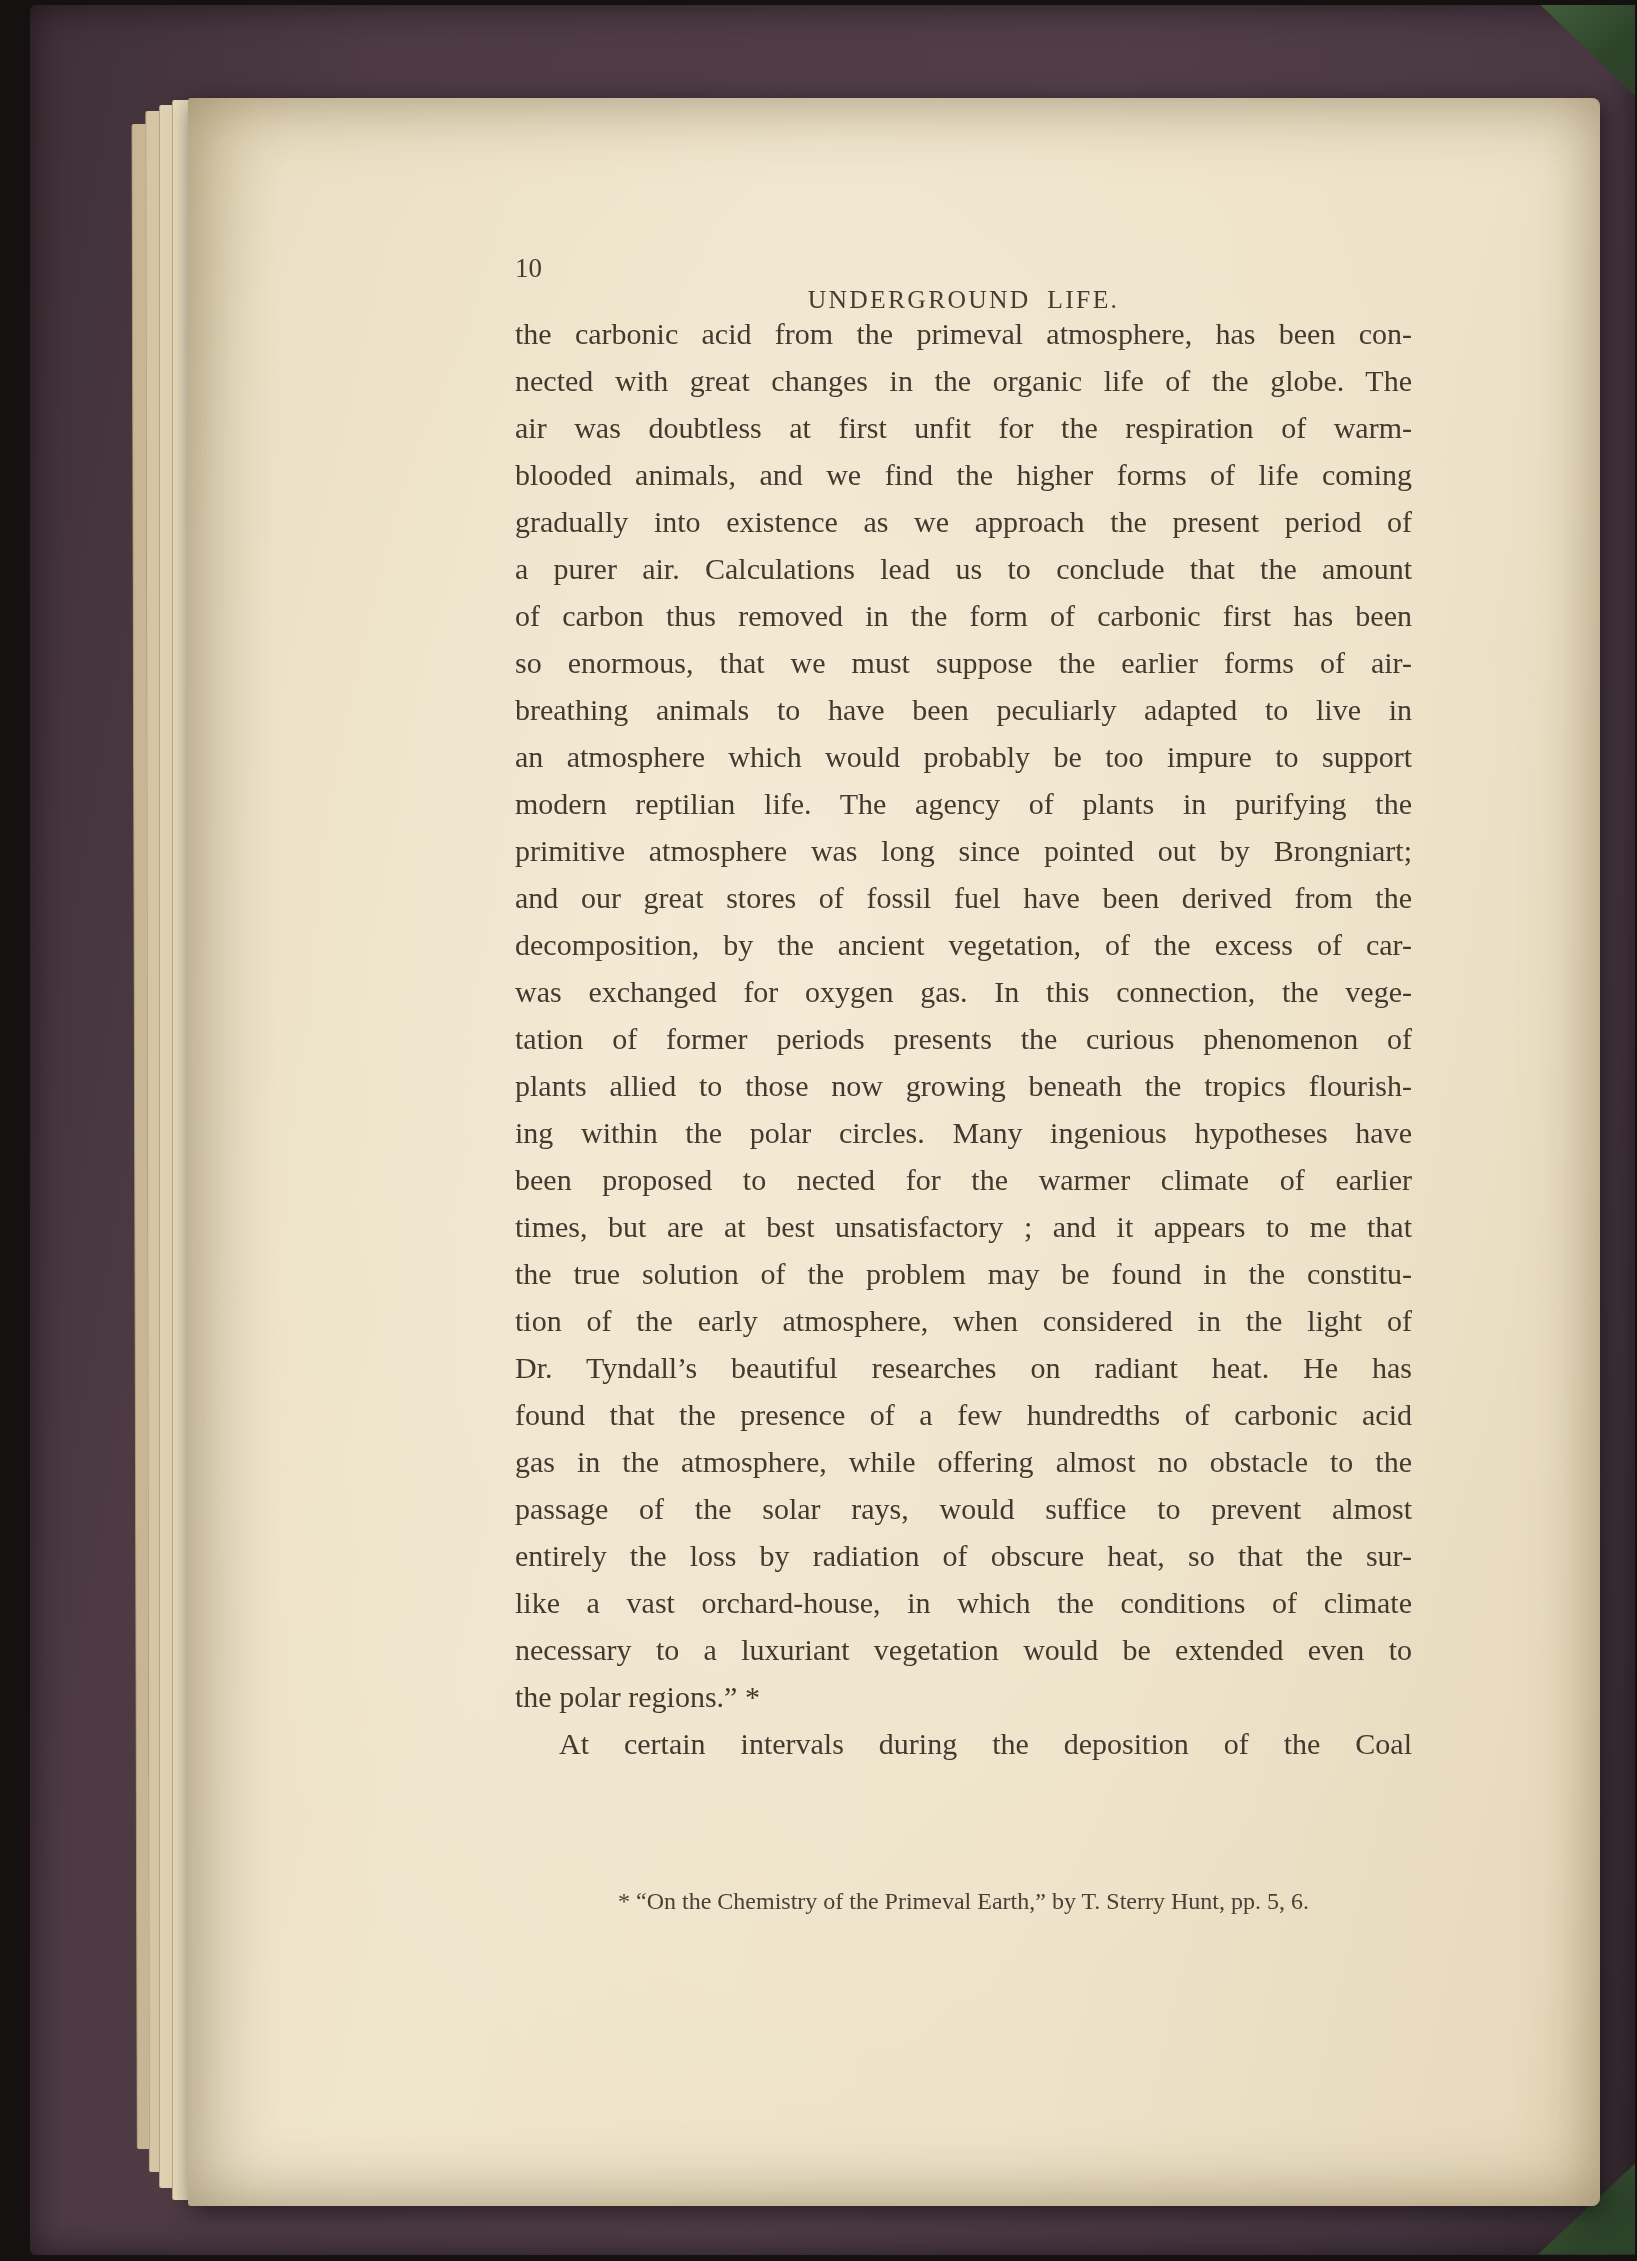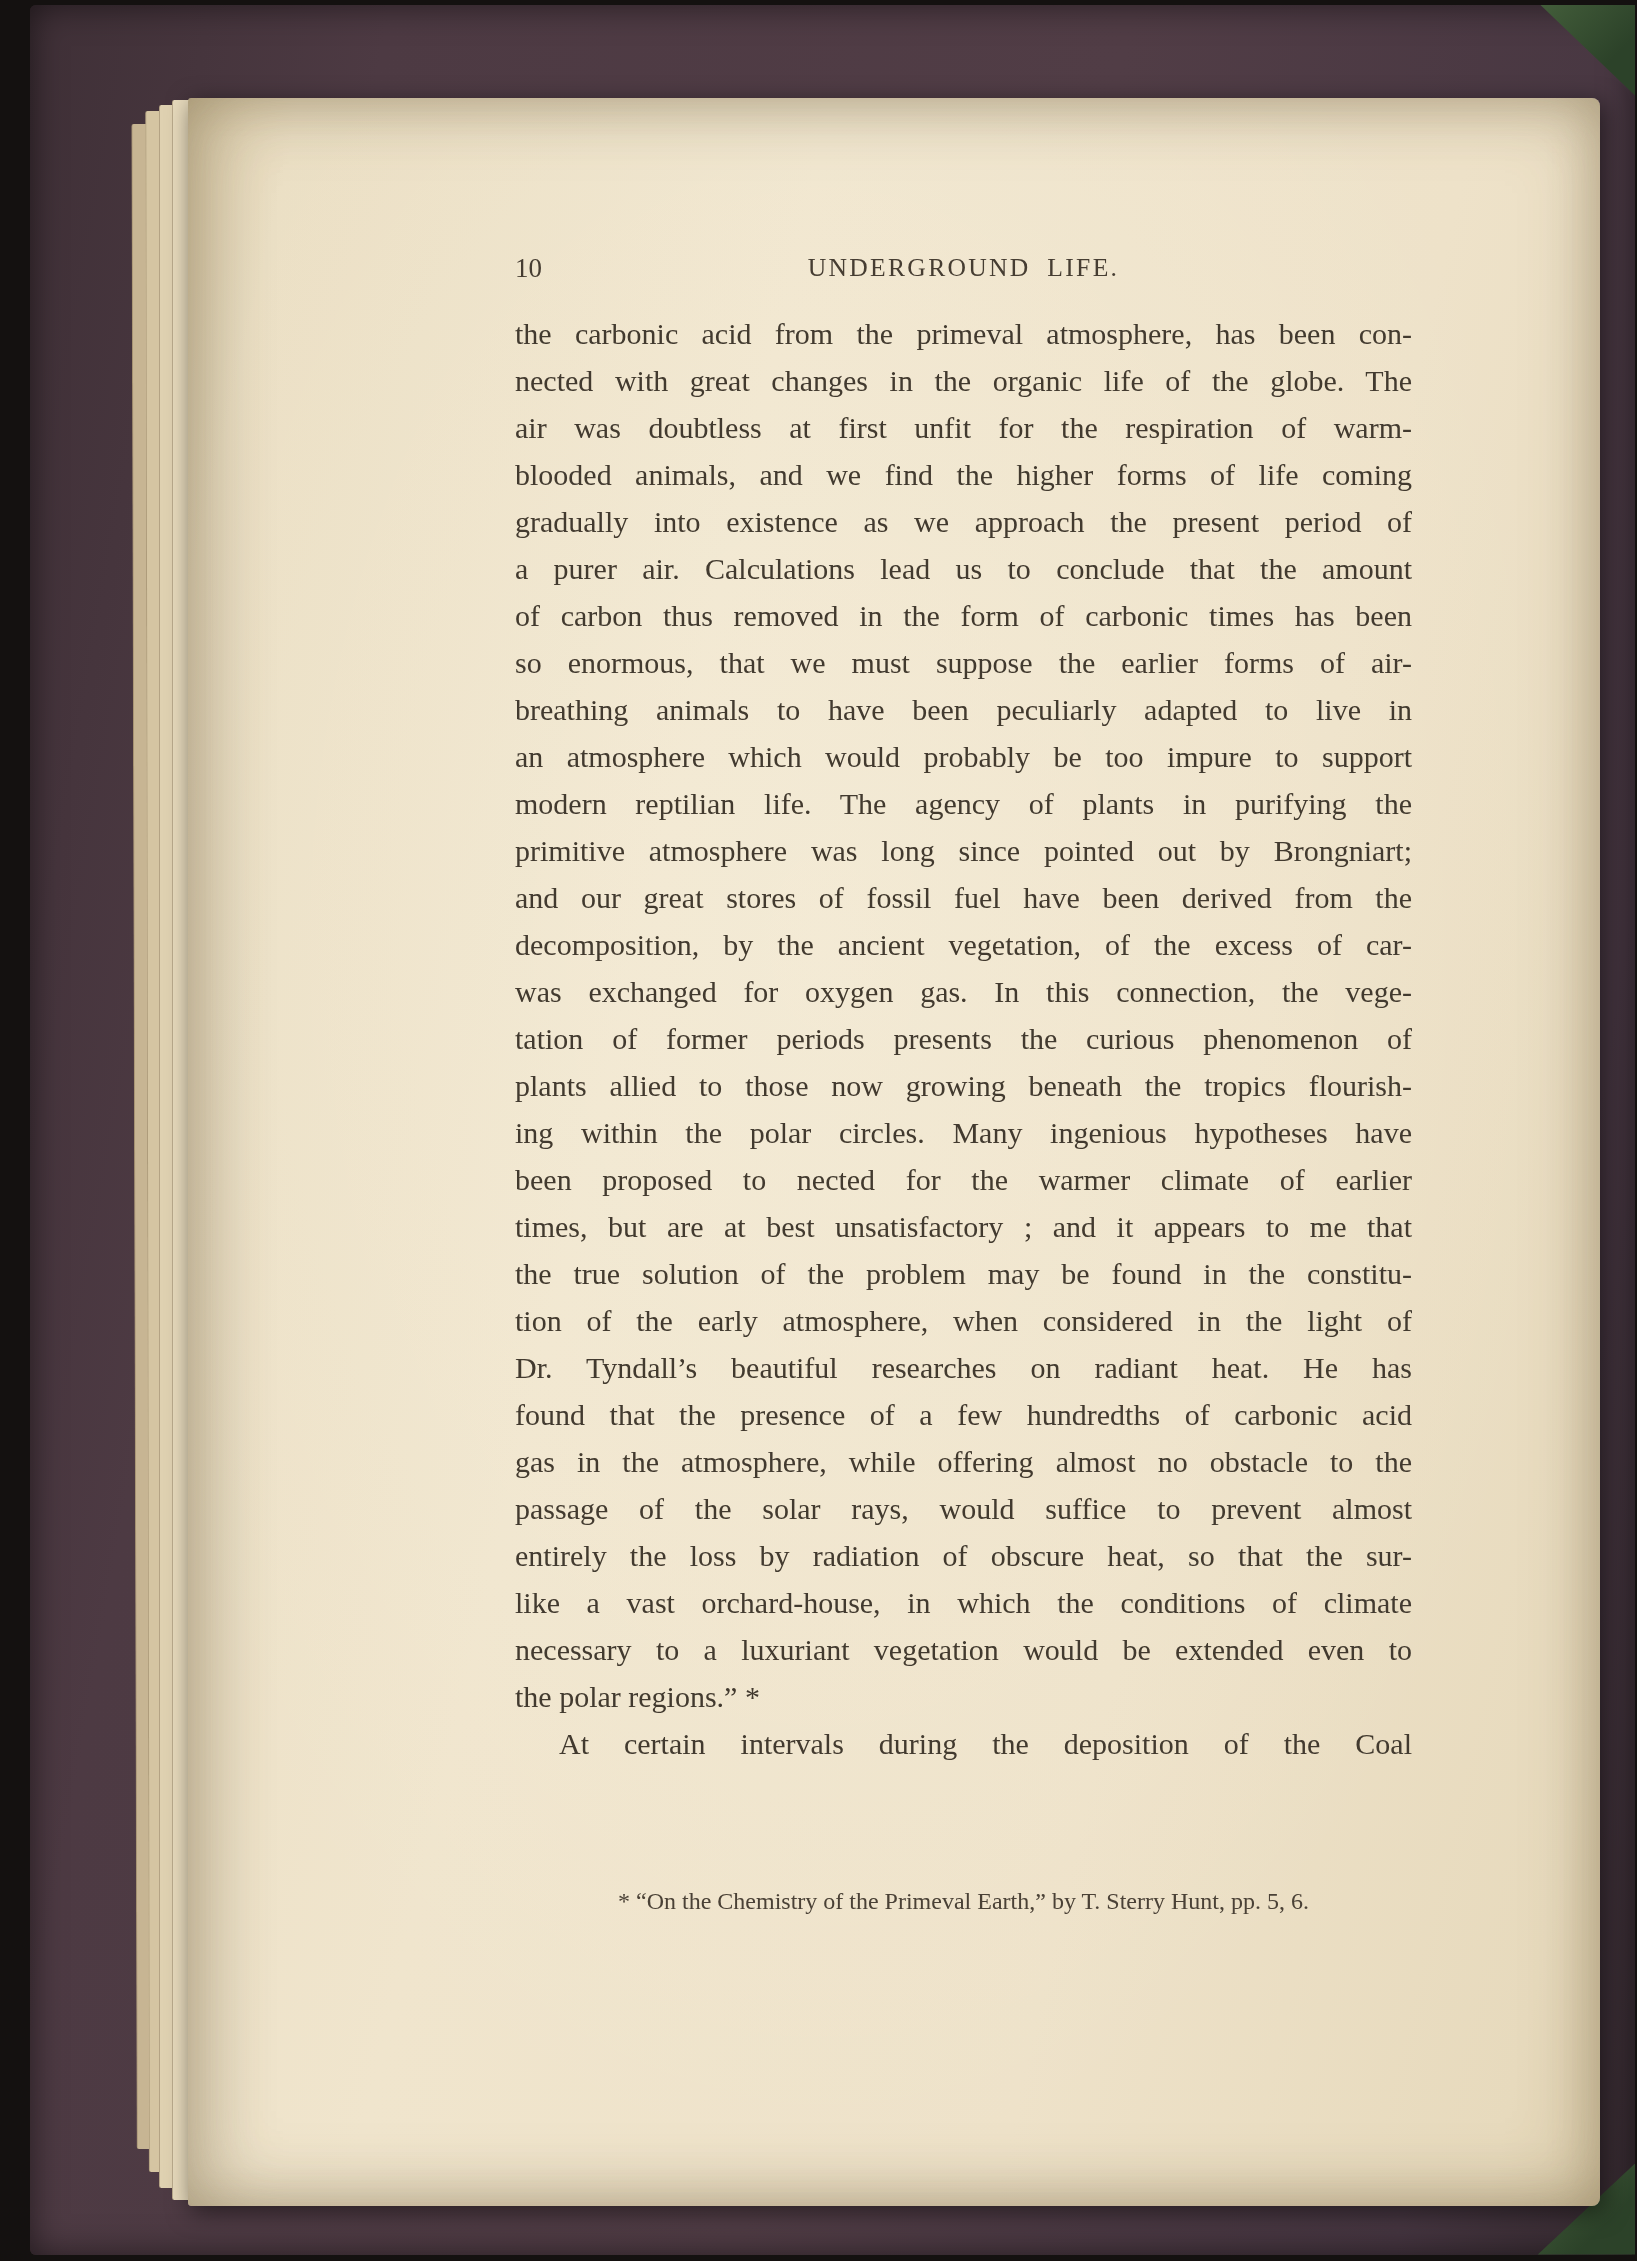--- a/index.html
+++ b/index.html
@@ -75,20 +75,21 @@
     font-size: 27px;
     color: #463d32;
   }
   .running {
     display: block;
     text-align: center;
     font-size: 25.6px;
     letter-spacing: 2.3px;
     word-spacing: 8px;
     color: #463d32;
+    margin-top: 32px;
   }
   .body {
     position: absolute;
     left: 327px; top: 212px;
     width: 897px;
   }
   .line {
     font-size: 30px;
     line-height: 47px;
     text-align: justify;
@@ -132,21 +133,21 @@
       <span class="running">UNDERGROUND LIFE.</span>
     </div>
 
     <div class="body">
         <div class="line">the carbonic acid from the primeval atmosphere, has been con-</div>
         <div class="line">nected with great changes in the organic life of the globe.  The</div>
         <div class="line">air was doubtless at first unfit for the respiration of warm-</div>
         <div class="line">blooded animals, and we find the higher forms of life coming</div>
         <div class="line">gradually into existence as we approach the present period of</div>
         <div class="line">a purer air.   Calculations lead us to conclude that the amount</div>
-        <div class="line">of carbon thus removed in the form of carbonic times has been</div>
+        <div class="line">of carbon thus removed in the form of carbonic first has been</div>
         <div class="line">so enormous, that we must suppose the earlier forms of air-</div>
         <div class="line">breathing animals to have been peculiarly adapted to live in</div>
         <div class="line">an atmosphere which would probably be too impure to support</div>
         <div class="line">modern reptilian life.  The agency of plants in purifying the</div>
         <div class="line">primitive atmosphere was long since pointed out by Brongniart;</div>
         <div class="line">and our great stores of fossil fuel have been derived from the</div>
         <div class="line">decomposition, by the ancient vegetation, of the excess of car-</div>
         <div class="line">was exchanged for oxygen gas.   In this connection, the vege-</div>
         <div class="line">tation of former periods presents the curious phenomenon of</div>
         <div class="line">plants allied to those now growing beneath the tropics flourish-</div>

